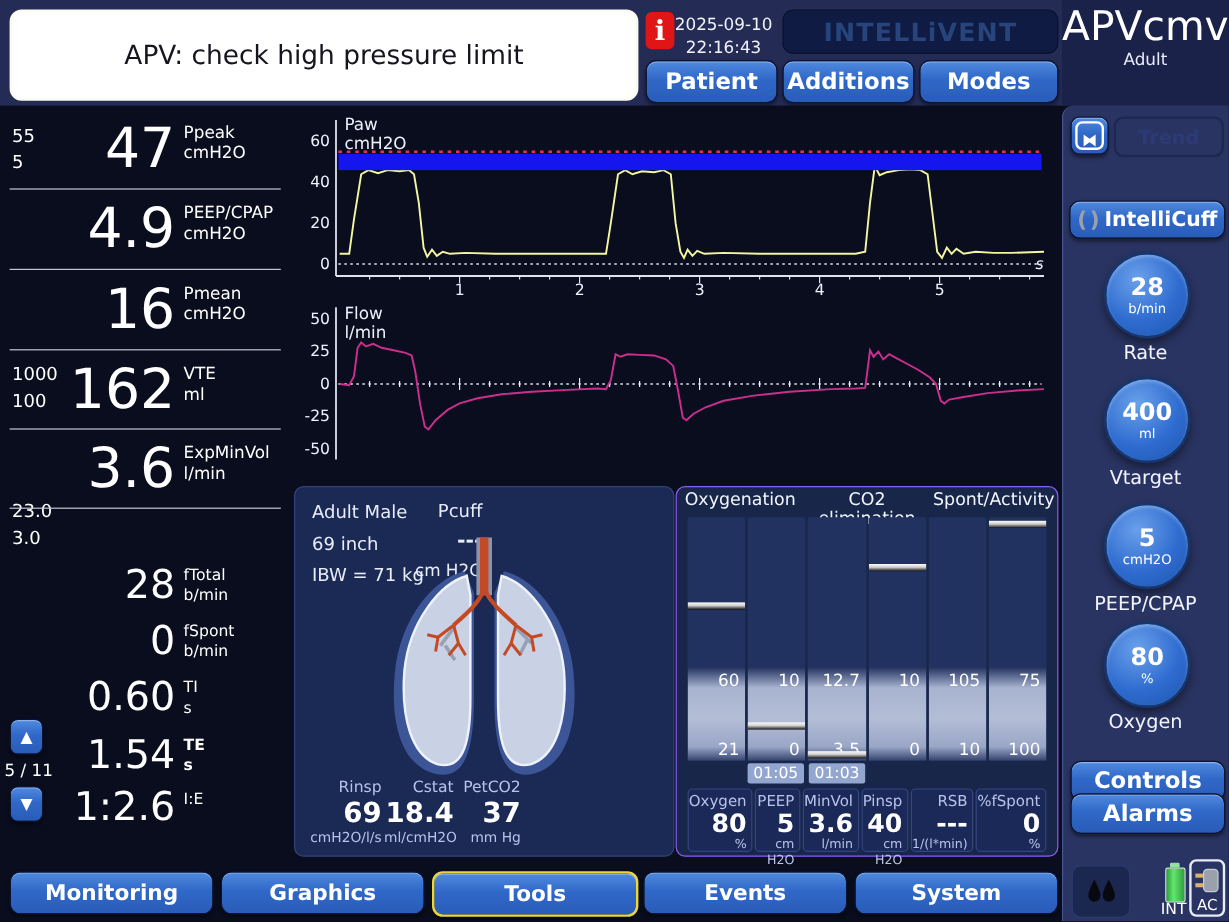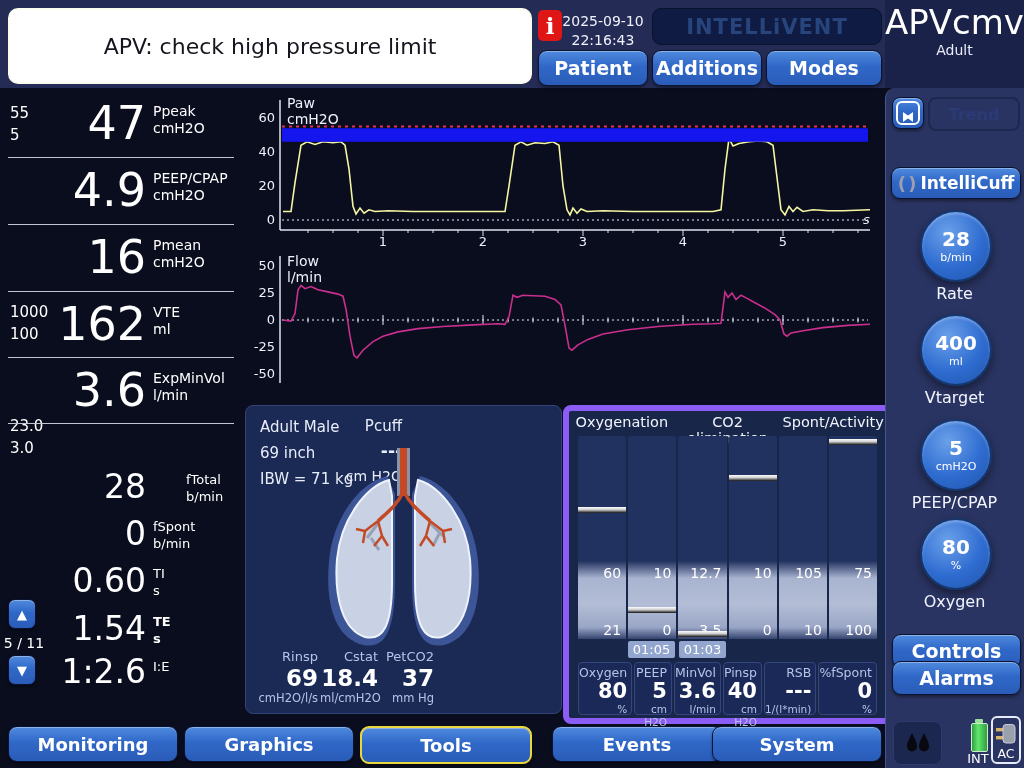--- a/index.html
+++ b/index.html
@@ -50,21 +50,21 @@
   
   .card{background:#1b2a55;border:1px solid #32437a;border-radius:8px;}
   #patient-card{left:245px;top:405px;width:315px;height:307px;}
   .pinfo{color:#e8edfa;font-size:15px;line-height:26px;}
   #pcuff{left:88px;top:8px;width:68px;text-align:right;color:#e8edfa;}
   .pcell{text-align:right;}
   .pcell .l{color:#b7c3e8;font-size:13px;line-height:16px;}
   .pcell .v{color:#fff;font-size:23px;font-weight:bold;line-height:26px;}
   .pcell .u{color:#b7c3e8;font-size:11.5px;line-height:14px;}
   
-  #gauge-card{left:563px;top:405px;width:317px;height:307px;background:#182749;border:6px solid #8b5cf6;border-radius:8px;}
+  #gauge-card{left:563px;top:405px;width:317px;height:307px;background:#182749;border:1px solid #8b5cf6;border-radius:8px;}
   #gauge-headers{position:absolute;left:0;top:3px;width:100%;display:flex;}
   #gauge-headers div{flex:1;text-align:center;color:#f2f5fd;font-size:14.5px;}
   #gauge-cols{position:absolute;left:0;top:25px;width:100%;height:203px;display:flex;gap:2px;padding:0 9px;box-sizing:border-box;}
   .gcol{flex:1;position:relative;background:#223260;border-radius:2px 2px 0 0;overflow:hidden;}
   .gband{position:absolute;left:0;top:61.5%;width:100%;height:38.5%;
     background:linear-gradient(180deg,rgba(168,179,208,0) 0%,#a8b3cf 22%,#b3bdd6 55%,#9aa6c6 85%,rgba(154,166,198,.15) 100%);}
   .ghigh{position:absolute;top:63.5%;right:5px;color:#fff;font-size:14px;}
   .glow{position:absolute;bottom:1px;right:5px;color:#fff;font-size:14px;}
   .gauge-indicator{position:absolute;left:0;width:100%;height:6px;
     background:linear-gradient(180deg,#fdfdfd 0%,#cfcfcf 45%,#111 100%);}
@@ -176,21 +176,21 @@
   <div>3.0</div>
 </div>
 <div class="abs pv" style="top:364px;">3.6</div>
 <div class="abs plab" style="top:370px;">
   <div>ExpMinVol</div>
   <div>l/min</div>
 </div>
 <div class="abs sep" style="top:423px;"></div>
 
 <div class="abs pv2" style="top:468px;">28</div>
-<div class="abs plab" style="top:471px;font-size:13px;margin-left:33px;">
+<div class="abs plab" style="top:471px;font-size:13px;">
   <div>fTotal</div>
   <div>b/min</div>
 </div>
 <div class="abs pv2" style="top:515px;">0</div>
 <div class="abs plab" style="top:518px;font-size:13px;">
   <div>fSpont</div>
   <div>b/min</div>
 </div>
 <div class="abs pv2" style="top:562px;">0.60</div>
 <div class="abs plab" style="top:565px;font-size:13px;">
@@ -490,18 +490,18 @@
 
 <div class="abs btn-blue nav-btn" style="left:8px;">
   <span>Monitoring</span>
 </div>
 <div class="abs btn-blue nav-btn" style="left:184px;">
   <span>Graphics</span>
 </div>
 <div class="abs btn-blue nav-btn active" style="left:360px;">
   <span>Tools</span>
 </div>
-<div class="abs btn-blue nav-btn" style="left:552px;">
+<div class="abs btn-blue nav-btn" style="left:536px;">
   <span>Events</span>
 </div>
 <div class="abs btn-blue nav-btn" style="left:712px;">
   <span>System</span>
 </div>
 
 </body></html>

